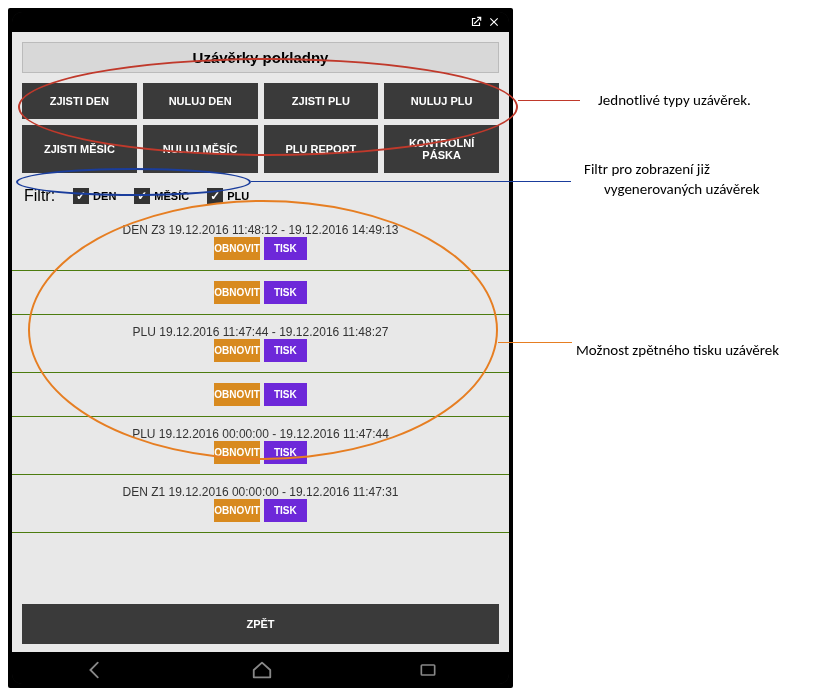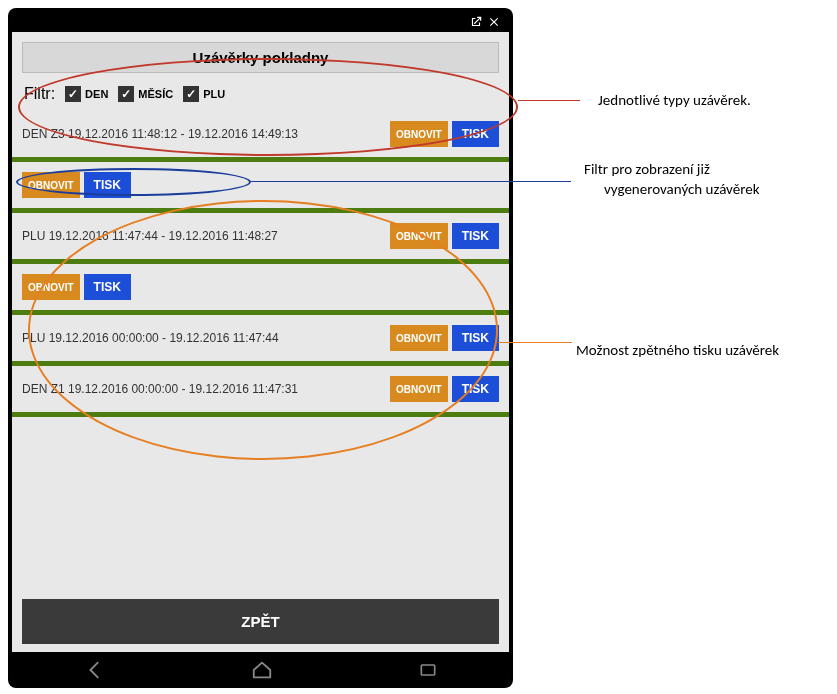--- a/index.html
+++ b/index.html
@@ -10,21 +10,21 @@
       height: 694px;
       position: relative;
     }
     .tablet {
       position: absolute;
       left: 8px;
       top: 8px;
       width: 505px;
       height: 680px;
       background: #000;
-      border-radius: 8px;
+      border-radius: 2px;
       padding: 4px;
     }
     .tablet-inner {
       width: 100%;
       height: 100%;
       background: #1a1a1a;
       border-radius: 10px;
       position: relative;
       overflow: hidden;
     }
@@ -65,21 +65,21 @@
       border: none;
       padding: 12px 4px;
       font-size: 11px;
       font-weight: bold;
       text-align: center;
       cursor: pointer;
     }
     .filter-row {
       display: flex;
       align-items: center;
-      gap: 10px;
+      gap: 18px;
       padding: 8px 12px;
       font-size: 14px;
     }
     .filter-label { font-size: 16px; }
     .chk-wrap {
       display: flex;
       align-items: center;
       gap: 4px;
       font-size: 11px;
       font-weight: bold;
@@ -96,55 +96,56 @@
     }
     .list {
       flex: 1;
       overflow-y: auto;
     }
     .list-row {
       display: flex;
       align-items: center;
       justify-content: space-between;
       padding: 10px 10px;
-      border-bottom: 5px solid #4d7c0f;
+      border-bottom: 1px solid #4d7c0f;
+      flex-direction: column;
     }
     .list-text {
       font-size: 12px;
       color: #333;
       flex: 1;
     }
     .row-btns {
       display: flex;
       gap: 4px;
     }
     .btn-obnovit {
       background: #d88a1f;
       color: #fff;
       border: none;
-      padding: 6px 6px;
+      padding: 6px 0;
       font-size: 10px;
       font-weight: bold;
       cursor: pointer;
     }
     .btn-tisk {
-      background: #1d4ed8;
+      background: #6d28d9;
       color: #fff;
       border: none;
       padding: 6px 10px;
-      font-size: 12px;
+      font-size: 10px;
       font-weight: bold;
       cursor: pointer;
     }
     .back-btn {
       background: #3a3a3a;
       color: #fff;
       border: none;
       padding: 14px;
-      font-size: 15px;
+      font-size: 11px;
       font-weight: bold;
       margin: 8px 10px;
       cursor: pointer;
     }
     .nav-bar {
       height: 36px;
       background: #000;
       display: flex;
       justify-content: space-around;
       align-items: center;
@@ -179,20 +180,30 @@
           <path d="M14 3h7v7h-2V6.4l-9.3 9.3-1.4-1.4L17.6 5H14V3zM5 5h6v2H7v10h10v-4h2v6H5V5z"></path>
         </svg>
       <svg width="14" height="14" viewBox="0 0 24 24">
           <path d="M19 6.4L17.6 5 12 10.6 6.4 5 5 6.4 10.6 12 5 17.6 6.4 19 12 13.4 17.6 19 19 17.6 13.4 12z"></path>
         </svg>
     </div>
 
     <div class="screen">
       <div class="title-bar">Uzávěrky pokladny</div>
 
+      <div class="button-grid">
+        <button class="grid-btn">ZJISTI DEN</button>
+        <button class="grid-btn">NULUJ DEN</button>
+        <button class="grid-btn">ZJISTI PLU</button>
+        <button class="grid-btn">NULUJ PLU</button>
+        <button class="grid-btn">ZJISTI MĚSÍC</button>
+        <button class="grid-btn">NULUJ MĚSÍC</button>
+        <button class="grid-btn">PLU REPORT</button>
+        <button class="grid-btn">KONTROLNÍ PÁSKA</button>
+      </div>
 
       <div class="filter-row">
         <span class="filter-label">Filtr:</span>
         <label class="chk-wrap">
           <span class="chk">✓</span>
           <span>DEN</span>
         </label>
         <label class="chk-wrap">
           <span class="chk">✓</span>
           <span>MĚSÍC</span>

